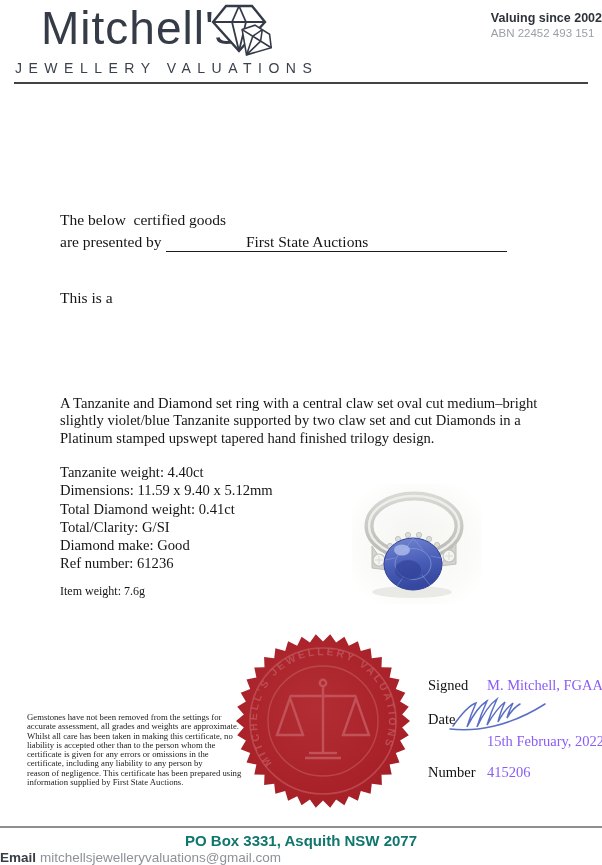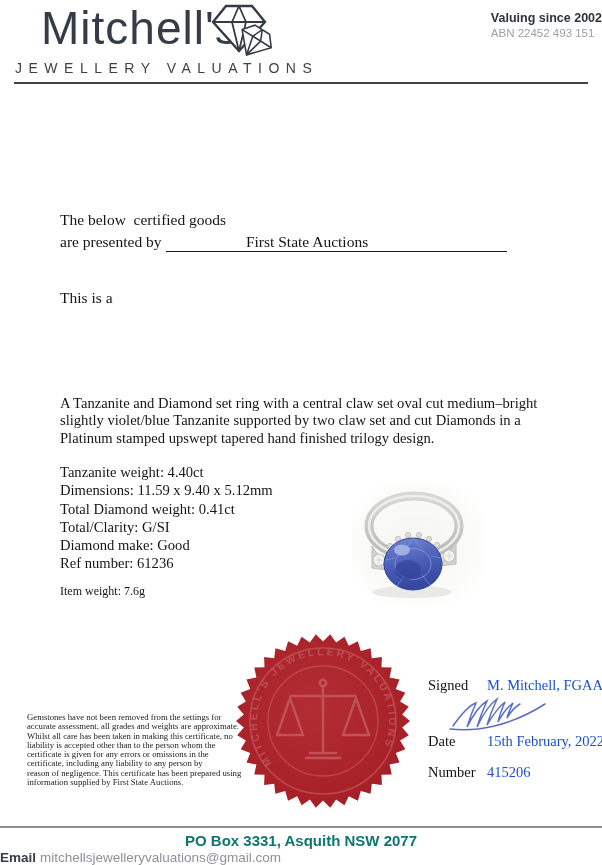--- a/index.html
+++ b/index.html
@@ -60,25 +60,25 @@
   .disclaimer {
     position:absolute; left:27px; top:713px; width:220px;
     font-size:8.7px; line-height:9.3px; color:#222;
   }
 
   
   .seal { position:absolute; left:235px; top:633px; width:176px; height:176px; }
 
   
   .sig-label { position:absolute; font-size:14.5px; color:#111; }
-  .sig-value { position:absolute; font-size:14.5px; color:#1d4ed8; white-space:nowrap; }
+  .sig-value { position:absolute; font-size:14.5px; color:#8b5cf6; white-space:nowrap; }
   .signed-label  { left:428px; top:677px; }
   .signed-value  { left:487px; top:677px; }
   .signature-svg { position:absolute; left:447px; top:694px; }
-  .date-label    { left:428px; top:733px;font-family:Liberation Serif, serif; }
+  .date-label    { left:428px; top:711px;font-family:Liberation Serif, serif; }
   .date-value    { left:487px; top:733px; }
   .number-label  { left:428px; top:764px; }
   .number-value  { left:487px; top:764px; }
 
   
   .footer-rule { position:absolute; left:0; right:0; top:826px; height:1.5px; background:#8e8e8e; }
   .footer-address {
     position:absolute; left:0; right:0; top:832px; text-align:center;
     font-family:"Liberation Sans", sans-serif; font-weight:700;
     font-size:15px; color:#0f766e;

